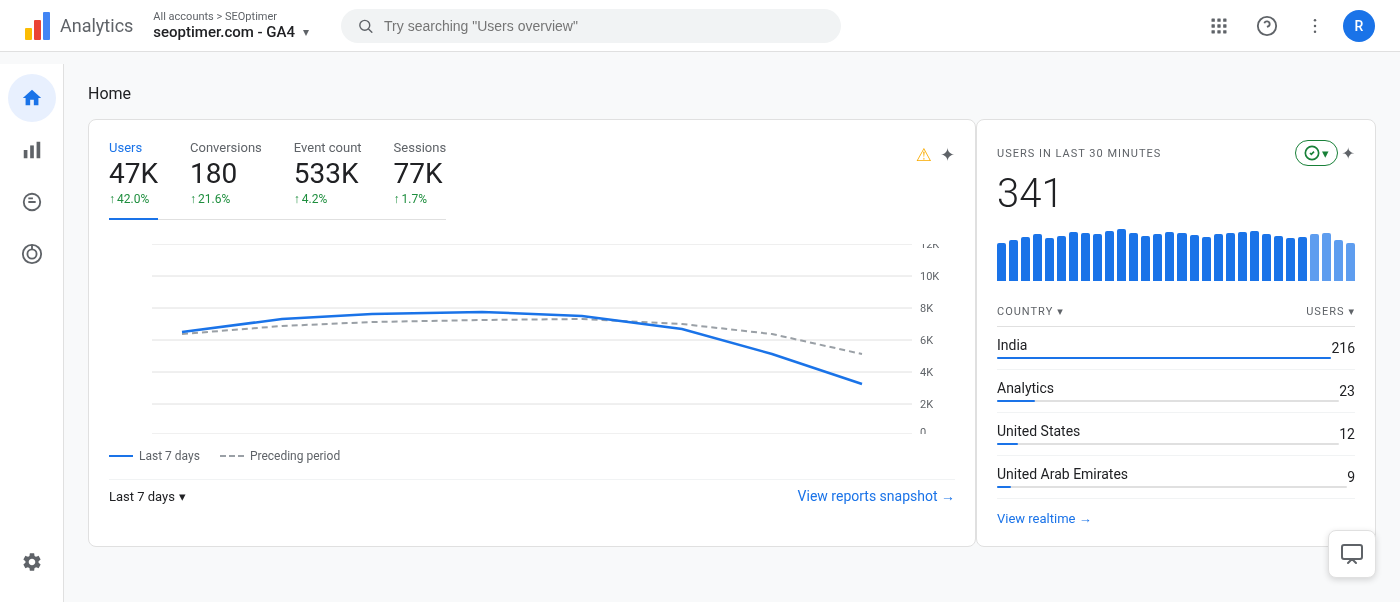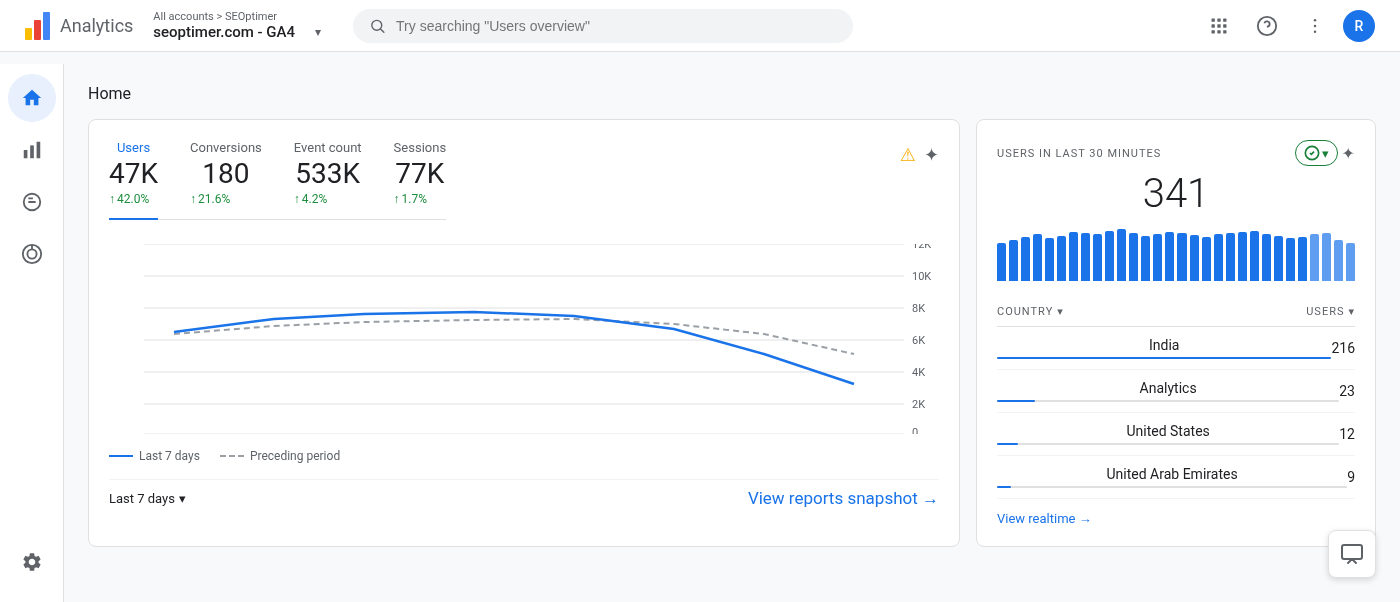--- a/index.html
+++ b/index.html
@@ -12,21 +12,21 @@
       position: fixed; top: 0; left: 0; right: 0; z-index: 100;
     }
     .logo-area { display: flex; align-items: center; gap: 10px; margin-right: 20px; }
     .logo-bars { display: flex; align-items: flex-end; gap: 2px; height: 28px; }
     .logo-bar { width: 7px; border-radius: 1px; }
     .logo-bar:nth-child(1) { height: 12px; background: #fbbc04; }
     .logo-bar:nth-child(2) { height: 20px; background: #ea4335; }
     .logo-bar:nth-child(3) { height: 28px; background: #4285f4; }
     .logo-text { font-size: 18px; color: #5f6368; font-weight: 400; }
     .account-breadcrumb { font-size: 11px; color: #5f6368; }
-    .account-name { font-size: 15px; font-weight: 500; color: #202124; display: flex; align-items: center; gap: 20px; }
+    .account-name { font-size: 15px; font-weight: 500; color: #202124; display: flex; align-items: center; gap: 8px; }
     .account-name .chevron { font-size: 12px; color: #5f6368; }
 
     .search-bar {
       flex: 1; max-width: 500px; display: flex; align-items: center;
       background: #f1f3f4; border-radius: 24px; padding: 8px 16px;
       margin: 0 20px; gap: 10px;
     }
     .search-bar input { border: none; background: transparent; outline: none; font-size: 14px; color: #202124; width: 100%; }
     .search-icon-svg { color: #5f6368; }
 
@@ -58,21 +58,21 @@
     .sidebar-spacer { flex: 1; }
     .sidebar-bottom { margin-bottom: 8px; }
 
     
     .main {
       margin-top: 64px; margin-left: 64px; padding: 20px 24px;
     }
 
     .page-title { font-size: 16px; font-weight: 400; color: #202124; margin-bottom: 16px; }
 
-    .content-grid { display: grid; grid-template-columns: 1fr 400px; gap: 16px; text-align: center; }
+    .content-grid { display: grid; grid-template-columns: 1fr 400px; gap: 0; }
 
     
     .card {
       background: #fff; border-radius: 8px; border: 1px solid #e0e0e0;
       padding: 20px;
     }
 
     
     .metrics-tabs { display: flex; gap: 32px; margin-bottom: 20px; border-bottom: 1px solid #e0e0e0; padding-bottom: 0; }
     .metric-tab { padding-bottom: 12px; cursor: pointer; border-bottom: 2px solid transparent; margin-bottom: -1px; }
@@ -86,21 +86,21 @@
     .chart-legend { display: flex; gap: 20px; margin-top: 12px; font-size: 12px; color: #5f6368; }
     .legend-item { display: flex; align-items: center; gap: 6px; }
     .legend-line { width: 24px; height: 2px; background: #1a73e8; }
     .legend-line-dashed { width: 24px; height: 2px; background: transparent; border-top: 2px dashed #9aa0a6; }
 
     .card-footer {
       display: flex; justify-content: space-between; align-items: center;
       margin-top: 16px; padding-top: 8px; border-top: 1px solid #f1f3f4;
     }
     .date-selector { display: flex; align-items: center; gap: 4px; font-size: 13px; cursor: pointer; color: #202124; }
-    .view-link { color: #1a73e8; font-size: 17px; text-decoration: none; display: flex; align-items: center; gap: 4px; cursor: pointer; }
+    .view-link { color: #1a73e8; font-size: 14px; text-decoration: none; display: flex; align-items: center; gap: 4px; cursor: pointer; }
 
     
     .realtime-card { padding: 20px; }
     .realtime-label { font-size: 11px; letter-spacing: 1px; color: #5f6368; text-transform: uppercase; }
     .realtime-header { display: flex; justify-content: space-between; align-items: center; margin-bottom: 4px; }
     .realtime-count { font-size: 40px; font-weight: 300; color: #202124; margin: 4px 0 12px; }
     .realtime-actions { display: flex; align-items: center; gap: 4px; }
     .check-dropdown { display: flex; align-items: center; gap: 2px; border: 1.5px solid #188038; border-radius: 16px; padding: 4px 8px; color: #188038; font-size: 13px; cursor: pointer; }
 
     .per-minute-label { font-size: 11px; letter-spacing: 1px; color: #5f6368; text-transform: uppercase; margin-bottom: 8px; }

